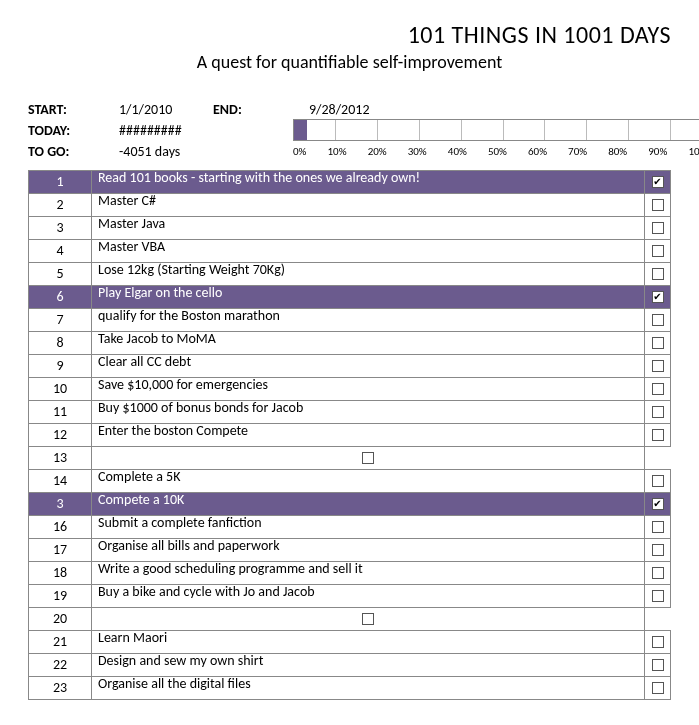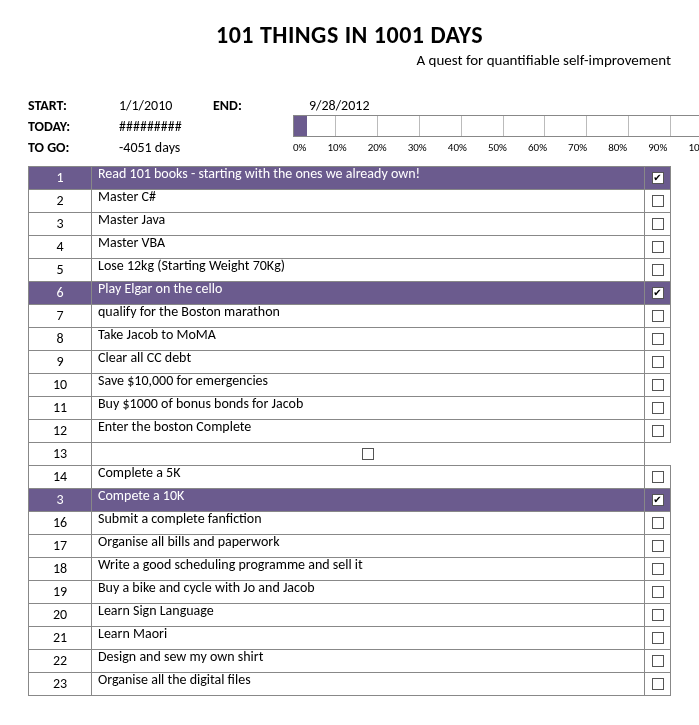--- a/index.html
+++ b/index.html
@@ -5,29 +5,29 @@
   * { box-sizing: border-box; }
   body {
     margin: 0;
     padding: 20px 28px;
     font-family: Calibri, "Segoe UI", Arial, sans-serif;
     color: #000;
     background: #fff;
     width: 699px;
   }
   .title {
-    text-align: center;
+    text-align: right;
     font-size: 24px;
-    font-weight: 700;
+    font-weight: 400;
     margin: 0 0 2px 0;
     letter-spacing: 0.5px;
   }
   .subtitle {
-    text-align: right;
-    font-size: 15px;
+    text-align: center;
+    font-size: 18px;
     margin: 0 0 28px 0;
   }
   .meta {
     display: grid;
     grid-template-columns: 75px 110px 60px auto;
     column-gap: 0px;
     row-gap: 4px;
     align-items: center;
     margin-bottom: 10px;
   }
@@ -232,21 +232,21 @@
     </div>
     <div class="row">
       <div class="num">11</div>
       <div class="text">Buy $1000 of bonus bonds for Jacob</div>
       <div class="chk">
         <div class="checkbox"></div>
       </div>
     </div>
     <div class="row">
       <div class="num">12</div>
-      <div class="text">Enter the boston Complete</div>
+      <div class="text">Enter the boston Compete</div>
       <div class="chk">
         <div class="checkbox"></div>
       </div>
     </div>
     <div class="row">
       <div class="num">13</div>
       <div class="chk">
         <div class="checkbox"></div>
       </div>
     </div>
@@ -287,21 +287,20 @@
     </div>
     <div class="row">
       <div class="num">19</div>
       <div class="text">Buy a bike and cycle with Jo and Jacob</div>
       <div class="chk">
         <div class="checkbox"></div>
       </div>
     </div>
     <div class="row">
       <div class="num">20</div>
-      <div class="text">Learn Sign Language</div>
       <div class="chk">
         <div class="checkbox"></div>
       </div>
     </div>
     <div class="row">
       <div class="num">21</div>
       <div class="text">Learn Maori</div>
       <div class="chk">
         <div class="checkbox"></div>
       </div>

